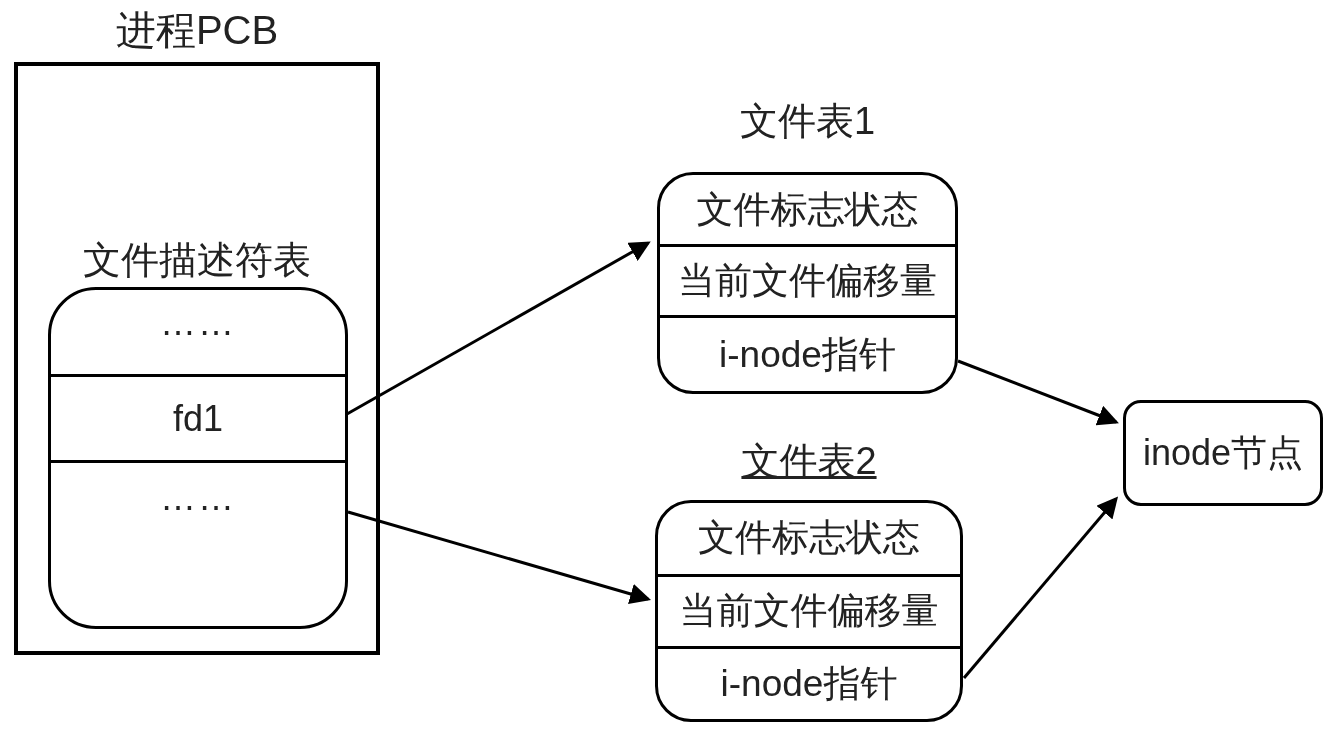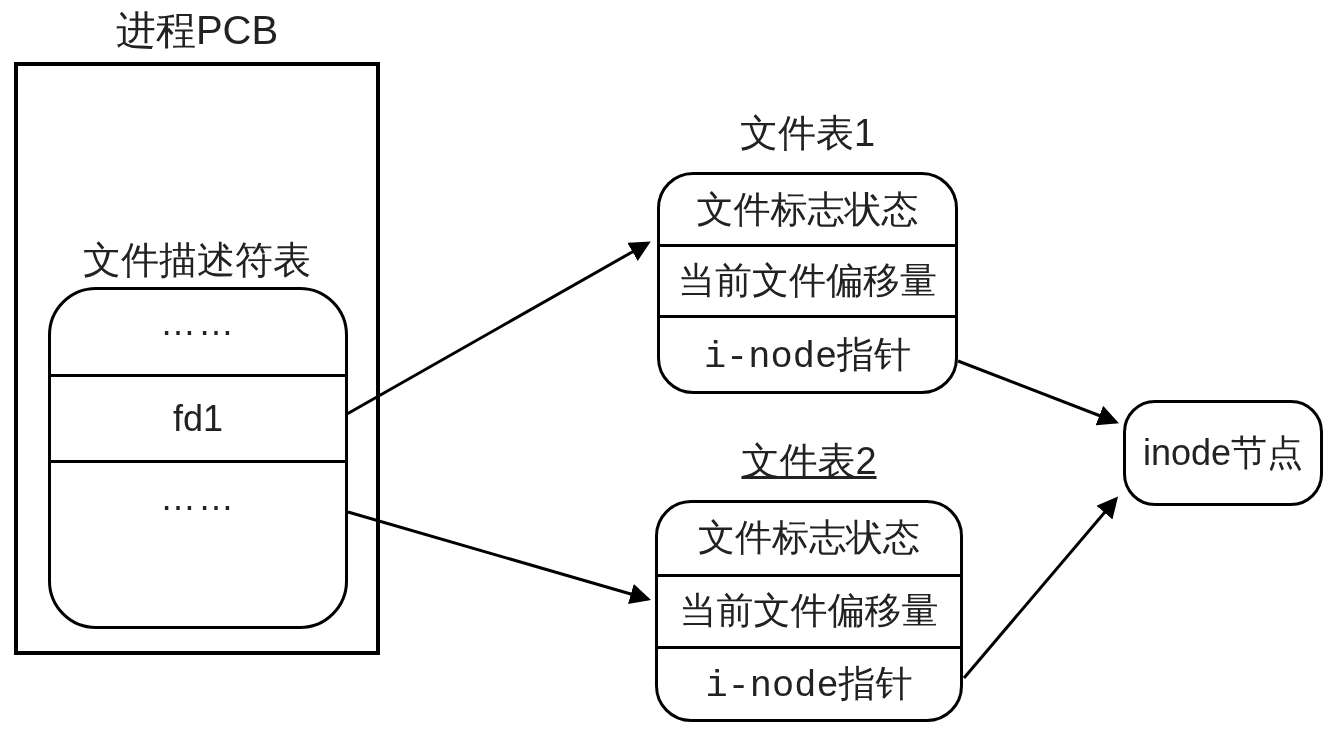--- a/index.html
+++ b/index.html
@@ -63,39 +63,39 @@
     border:3px solid var(--stroke);
     border-radius:36px;
     background:var(--bg);
     display:flex;flex-direction:column;
     overflow:hidden;
   }
   .ft-row{
     display:flex;align-items:center;justify-content:center;
     font-size:37px;white-space:nowrap;
   }
-  .ft-row + .ft-row{border-top:3px solid var(--stroke);font-family:Liberation Mono, monospace;}
+  .ft-row + .ft-row{border-top:3px solid var(--stroke);}
 
-  .ft1-title{left:657px;top:108px;width:301px;height:56px;}
+  .ft1-title{left:657px;top:96px;width:301px;height:56px;}
   .ft1-box{left:657px;top:172px;width:301px;height:222px;}
   .ft1-box .fr0{height:73px;}
   .ft1-box .fr1{height:72px;}
   .ft1-box .fr2{height:77px;}
 
   .ft2-title{left:655px;top:436px;width:308px;height:56px;text-decoration:underline;}
   .ft2-box{left:655px;top:500px;width:308px;height:222px;}
   .ft2-box .fr0{height:75px;}
   .ft2-box .fr1{height:73px;}
   .ft2-box .fr2{height:74px;}
 
   
   .inode-box{
     left:1123px;top:400px;width:200px;height:106px;
     border:3px solid var(--stroke);
-    border-radius:32px;
+    border-radius:18px;
     background:var(--bg);
     display:flex;align-items:center;justify-content:center;
     font-size:36px;white-space:nowrap;
   }
 
   .arrows{
     position:absolute;left:0;top:0;width:1334px;height:732px;
     pointer-events:none;
   }
   .arrows line{stroke:var(--stroke);stroke-width:3;}

